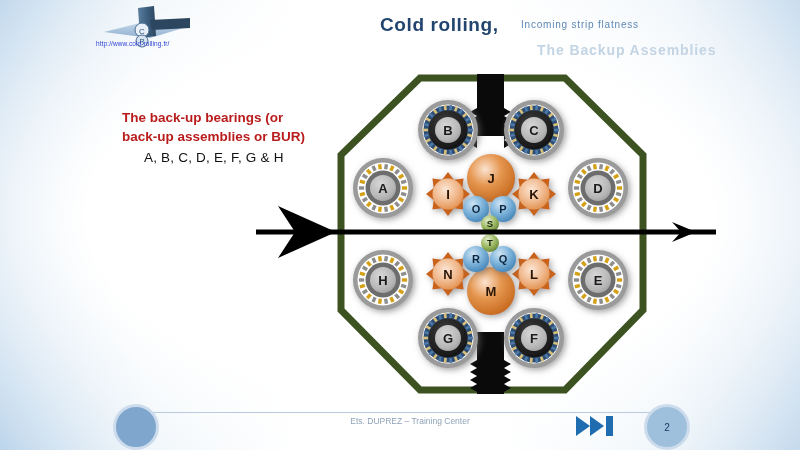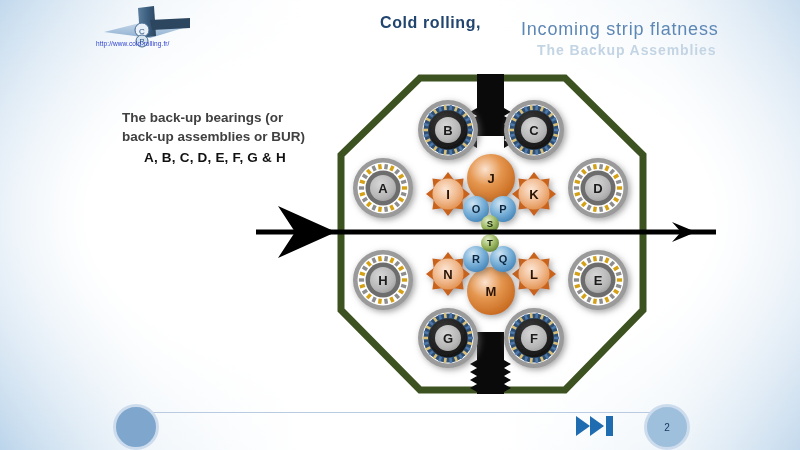--- a/index.html
+++ b/index.html
@@ -20,38 +20,38 @@
   }
   
   .logo-wrap{position:absolute;left:98px;top:4px;width:96px;height:52px;}
   .logo-url{
     position:absolute;left:96px;top:40px;width:100px;
     font-size:6.5px;color:#2b3fd0;letter-spacing:.1px;
     font-family:"Liberation Sans",sans-serif;white-space:nowrap;
   }
   .title-main{
     position:absolute;left:380px;top:14px;
-    font-size:16px;font-weight:bold;color:#21456f;letter-spacing:.6px;
+    font-size:19px;font-weight:bold;color:#21456f;letter-spacing:.6px;
   }
   .title-sub{
     position:absolute;left:521px;top:19px;
-    font-size:18px;color:#5d87b5;letter-spacing:.8px;
+    font-size:10px;color:#5d87b5;letter-spacing:.8px;
   }
   .title-sub2{
     position:absolute;left:521px;top:42px;
     font-size:14px;font-weight:bold;color:#c3d4e4;letter-spacing:.9px;margin-left:16px;
   }
   
   .cap1{
     position:absolute;left:122px;top:108px;width:230px;
-    font-size:13.5px;font-weight:bold;color:#404040;line-height:19px;
+    font-size:13.5px;font-weight:bold;color:#b91c1c;line-height:19px;
   }
   .cap2{
     position:absolute;left:144px;top:150px;width:210px;
-    font-size:13.5px;font-weight:bold;color:#111111;letter-spacing:.2px;
+    font-size:13.5px;font-weight:normal;color:#111111;letter-spacing:.2px;
   }
   
   #diagram{position:absolute;left:0;top:0;width:800px;height:450px;}
   
   .footer-rule{
     position:absolute;left:120px;top:412px;width:560px;height:1px;
     background:#b9cbe0;
   }
   .foot-circle{
     position:absolute;width:46px;height:46px;border-radius:50%;
@@ -485,19 +485,20 @@
     <polygon points="672,222 696,232 672,242 681,232" fill="#000"></polygon>
   </g>
 </svg>
 
 <div class="footer-rule"></div>
 <div class="foot-circle left"></div>
 <div class="foot-circle right"></div>
 <div class="page-num">2</div>
 
 <div class="foot-text">
+  <div>Ets. DUPREZ – Training Center</div>
 </div>
 
 <svg class="nav-icon" viewBox="0 0 42 24">
   <polygon points="1,2 15,12 1,22" fill="#1f6cb0"></polygon>
   <polygon points="15,2 29,12 15,22" fill="#1f6cb0"></polygon>
   <rect x="31" y="2" width="7" height="20" fill="#1f6cb0"></rect>
 </svg>
 
 </body></html>

